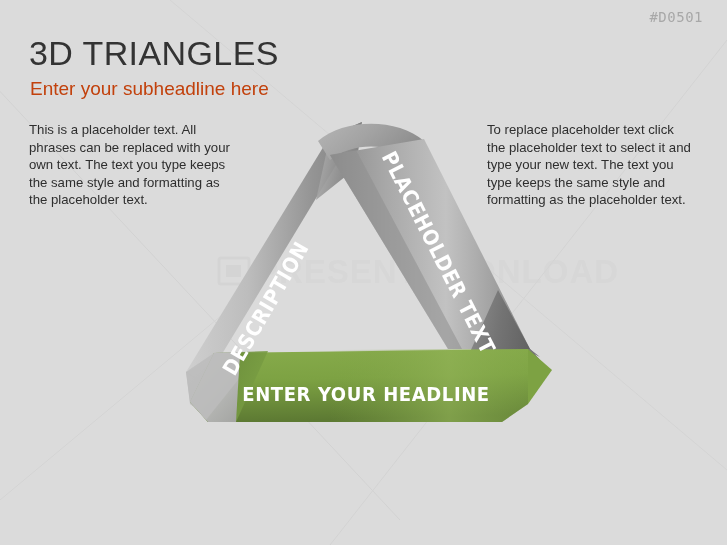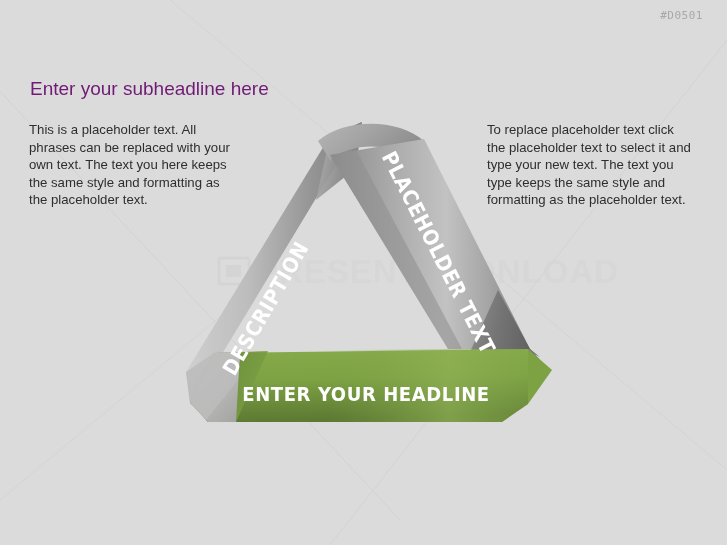--- a/index.html
+++ b/index.html
@@ -24,42 +24,42 @@
   .bg-streaks {
     position: absolute;
     inset: 0;
     pointer-events: none;
   }
   .doc-code {
     position: absolute;
     top: 9px;
     right: 24px;
     font-family: "DejaVu Sans Mono", "Liberation Mono", monospace;
-    font-size: 11px;
+    font-size: 14px;
     letter-spacing: 0.5px;
     color: #a8a8a8;
   }
   .page-title {
     position: absolute;
     left: 29px;
     top: 33px;
     font-size: 34px;
     line-height: 40px;
     font-weight: 400;
     letter-spacing: 0.4px;
     color: #333333;
   }
   .page-subtitle {
     position: absolute;
     left: 30px;
     top: 76px;
     font-size: 19px;
     line-height: 26px;
     font-weight: 400;
-    color: #701a75;
+    color: #c2410c;
   }
   .body-text {
     position: absolute;
     font-size: 13.2px;
     line-height: 17.6px;
     color: #2e2e2e;
   }
   .text-left {
     left: 29px;
     top: 121px;
@@ -107,23 +107,24 @@
 
   <svg class="bg-streaks" width="727" height="545">
     <line x1="-20" y1="70" x2="400" y2="520" stroke="#d2d2d2" stroke-width="1"></line>
     <line x1="727" y1="40" x2="330" y2="545" stroke="#d3d3d3" stroke-width="1"></line>
     <line x1="170" y1="0" x2="727" y2="470" stroke="#d4d4d4" stroke-width="1"></line>
     <line x1="0" y1="500" x2="240" y2="300" stroke="#d4d4d4" stroke-width="1"></line>
   </svg>
 
   <div class="doc-code">#D0501</div>
 
+  <div class="page-title">3D TRIANGLES</div>
   <div class="page-subtitle">Enter your subheadline here</div>
 
-  <div class="body-text text-left">This is a placeholder text. All phrases can be replaced with your own text. The text you here keeps the same style and formatting as the placeholder text.</div>
+  <div class="body-text text-left">This is a placeholder text. All phrases can be replaced with your own text. The text you type keeps the same style and formatting as the placeholder text.</div>
   <div class="body-text text-right">To replace placeholder text click the placeholder text to select it and type your new text. The text you type keeps the same style and formatting as the placeholder text.</div>
 
   <div class="body-text text-bottom">
   </div>
 
   <svg class="diagram" width="727" height="545" viewBox="0 0 727 545">
     <defs>
 
       <linearGradient id="gLeft" x1="0" y1="0" x2="1" y2="0" gradientUnits="objectBoundingBox">
         <stop offset="0" stop-color="#cfcfcf"></stop>

